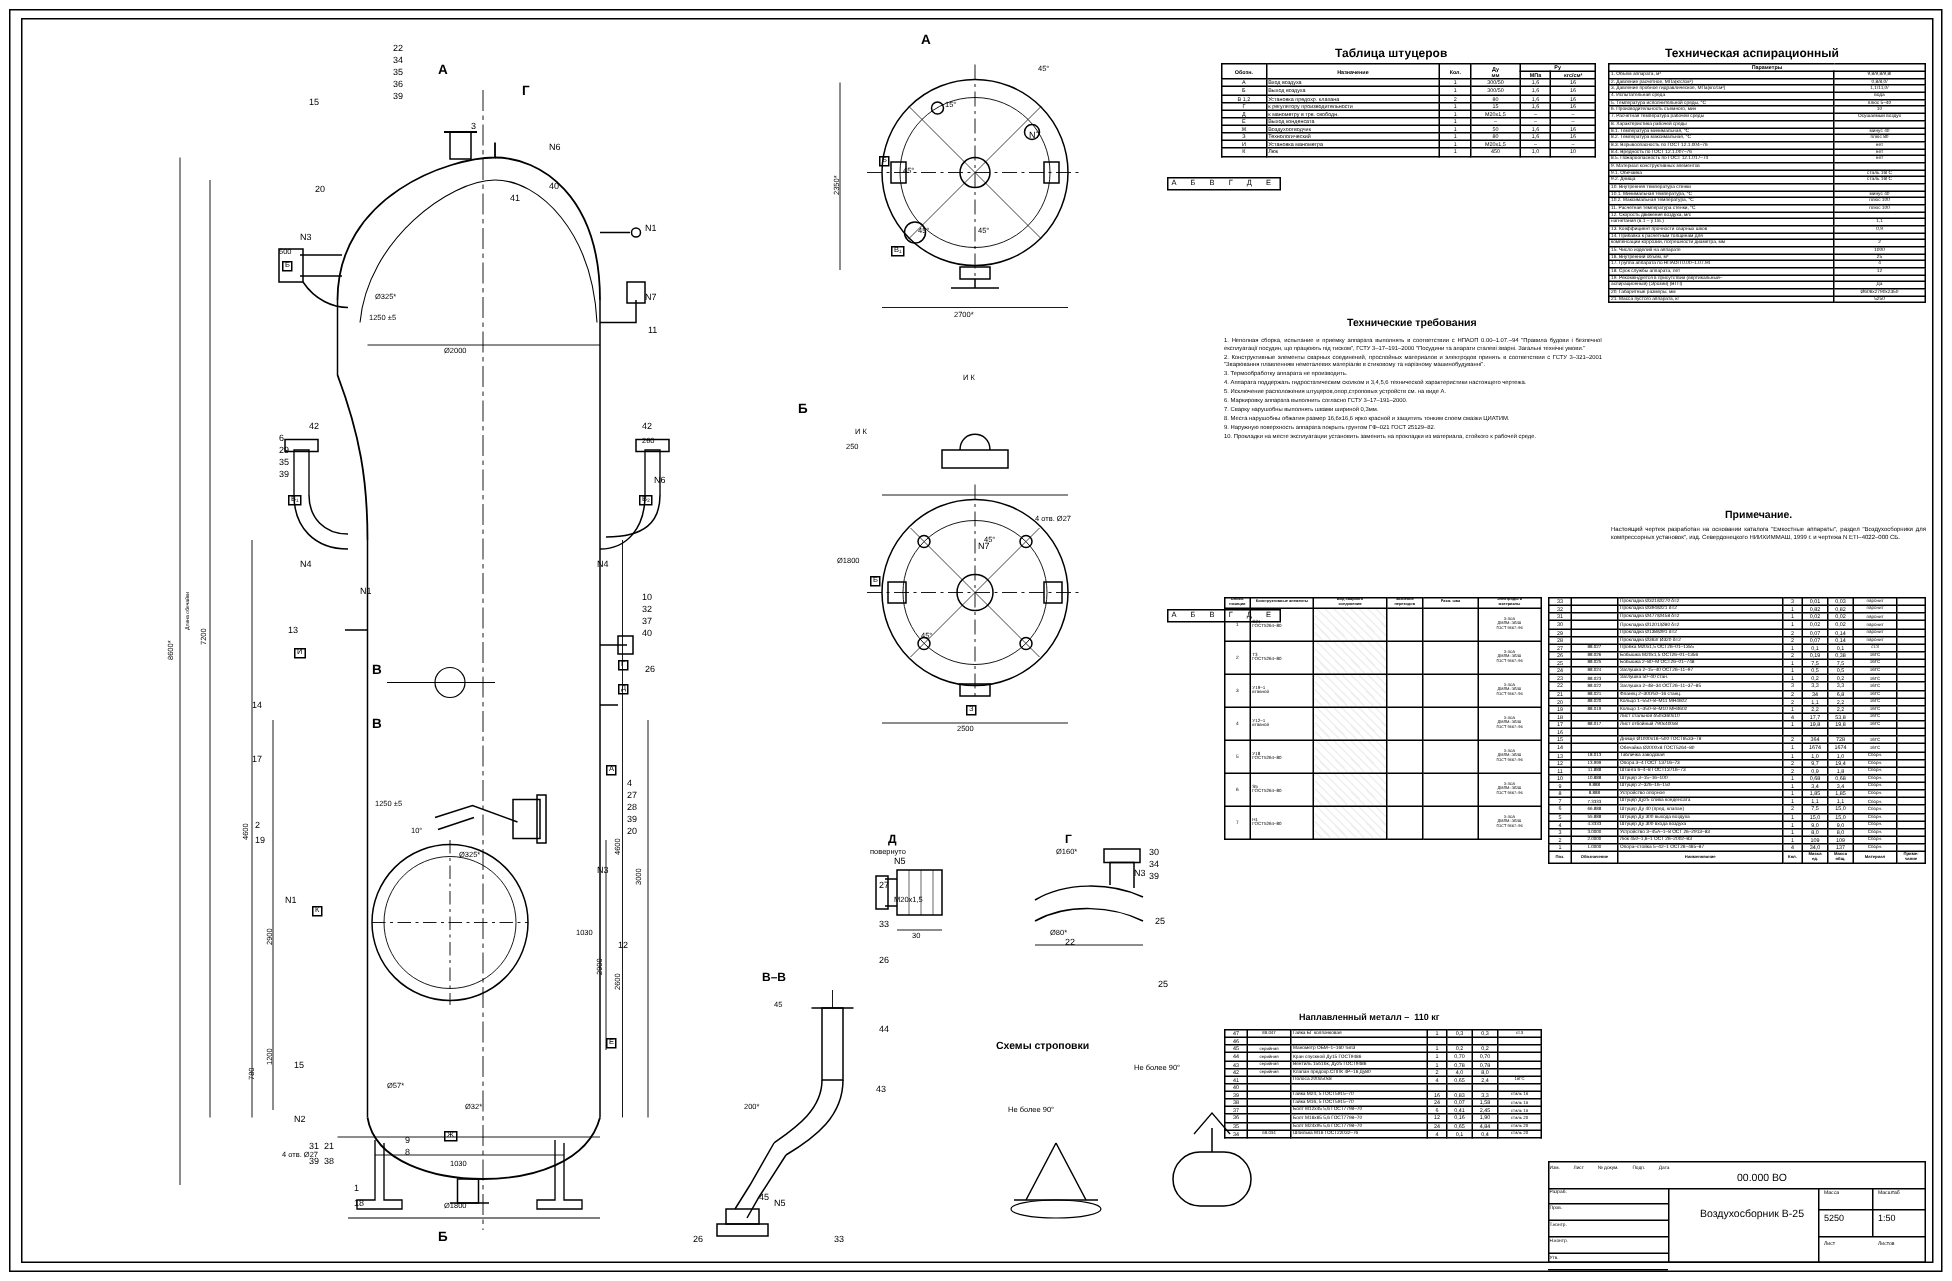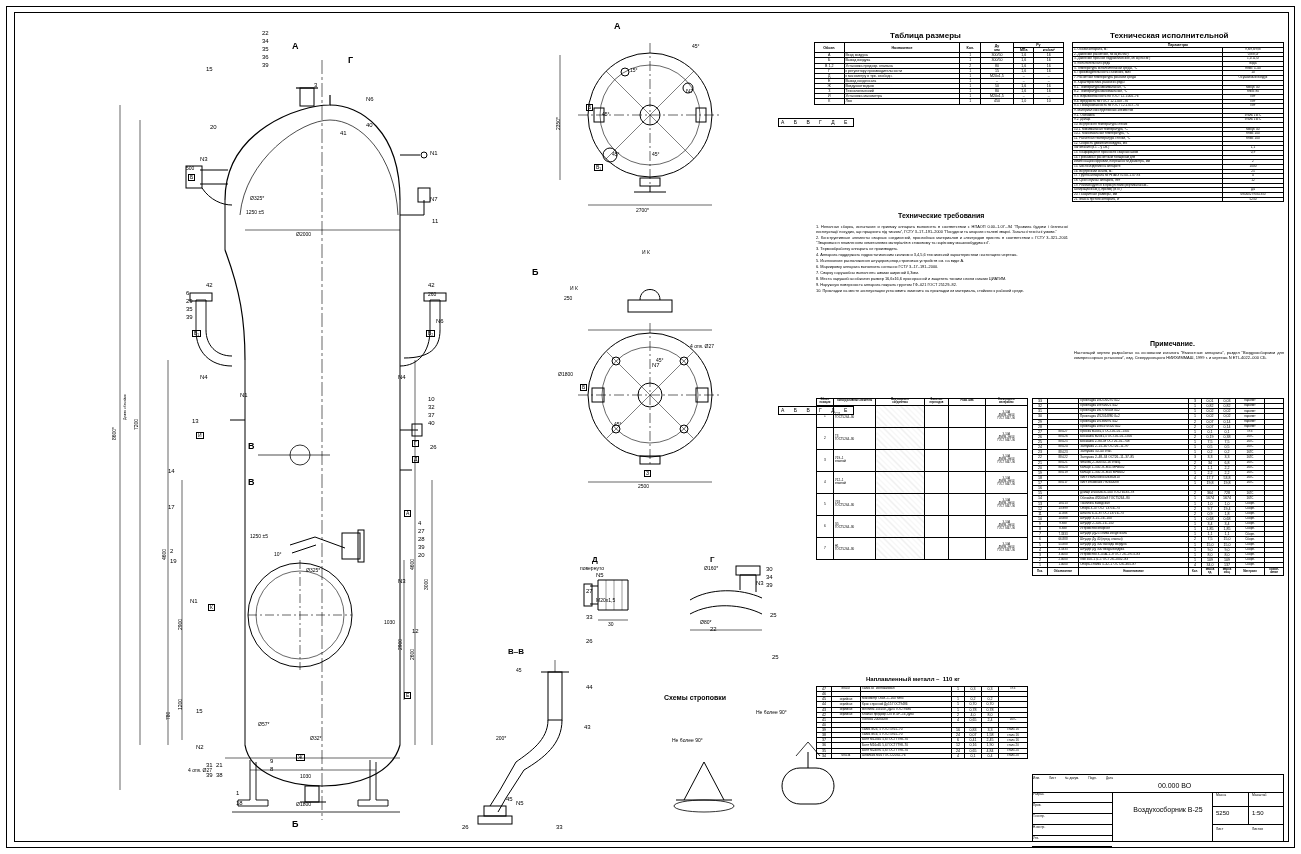--- a/index.html
+++ b/index.html
@@ -342,21 +342,21 @@
   <div class="txt t5" style="left:644px;top:470px;border:0.7px solid #000;padding:0 1px;">З</div>
   <div class="txt t5" style="left:642px;top:250px;">И К</div>
   <div class="txt t5" style="left:570px;top:286px;">И К</div>
 
   <div class="txt t9 ttl" style="left:292px;top:42px;">А</div>
   <div class="txt t9 ttl" style="left:292px;top:820px;">Б</div>
   <div class="txt t9 ttl" style="left:348px;top:56px;">Г</div>
   <div class="txt t9 ttl" style="left:248px;top:442px;">В</div>
   <div class="txt t9 ttl" style="left:248px;top:478px;">В</div>
 
-  <div class="txt t8 ttl" style="left:890px;top:32px;">Таблица размеры</div>
+  <div class="txt t8 ttl" style="left:890px;top:32px;">Таблица штуцеров</div>
   <table id="nozzle-table" style="left:814px;top:42px;width:250px;">
       <tbody>
         <tr>
           <th rowspan="2">Обозн.</th>
           <th rowspan="2">Назначение</th>
           <th rowspan="2">Кол.</th>
           <th rowspan="2">Ду<br>мм</th>
           <th colspan="2">Ру</th>
         </tr>
         <tr>
@@ -439,21 +439,21 @@
           <td>К</td>
           <td style="text-align:left">Люк</td>
           <td>1</td>
           <td>450</td>
           <td>1,0</td>
           <td>10</td>
         </tr>
       </tbody>
     </table>
 
-  <div class="txt t8 ttl" style="left:1110px;top:32px;">Техническая исполнительной</div>
+  <div class="txt t8 ttl" style="left:1110px;top:32px;">Техническая аспирационный</div>
   <table id="tech-char-table" style="left:1072px;top:42px;width:212px;">
       <tbody>
         <tr>
           <th colspan="2">Параметры</th>
         </tr>
         <tr>
           <td style="text-align:left;font-size:3.2px;">1. Объем аппарата, м³</td>
           <td style="font-size:3.2px;width:58px;">9,8/9,8/9,8/</td>
         </tr>
         <tr>

